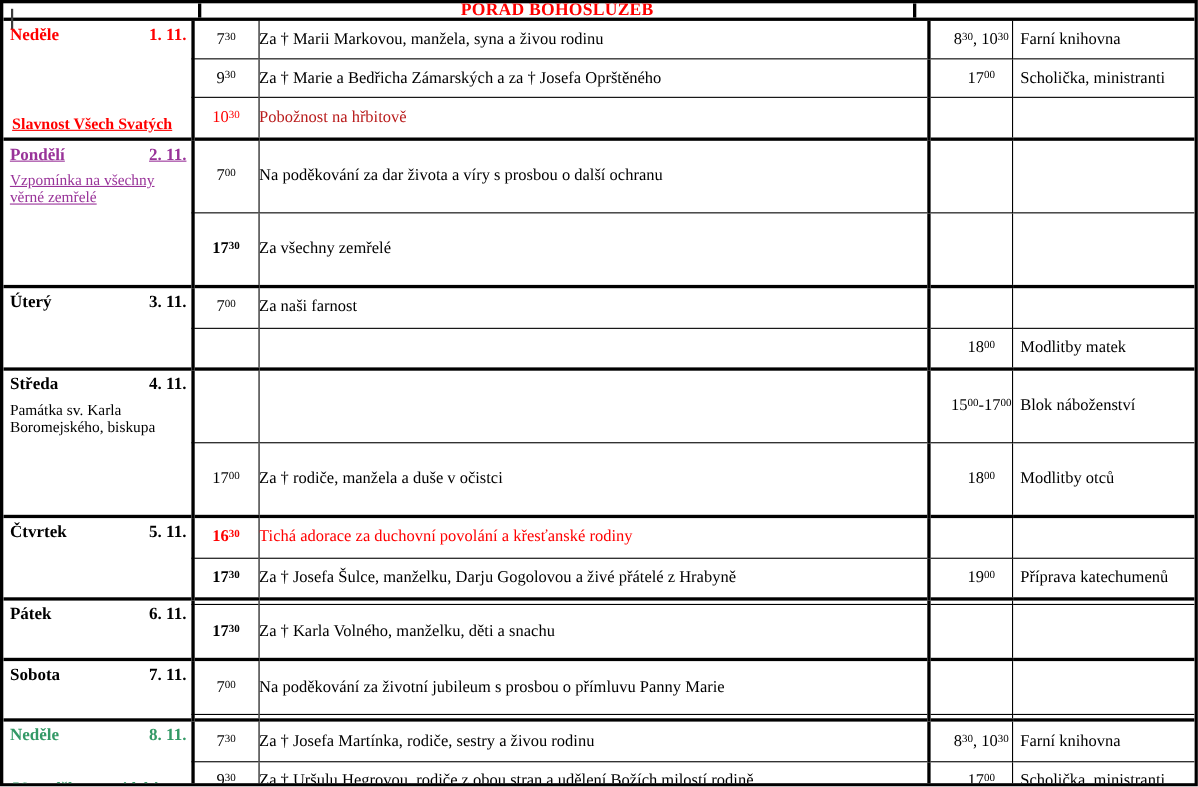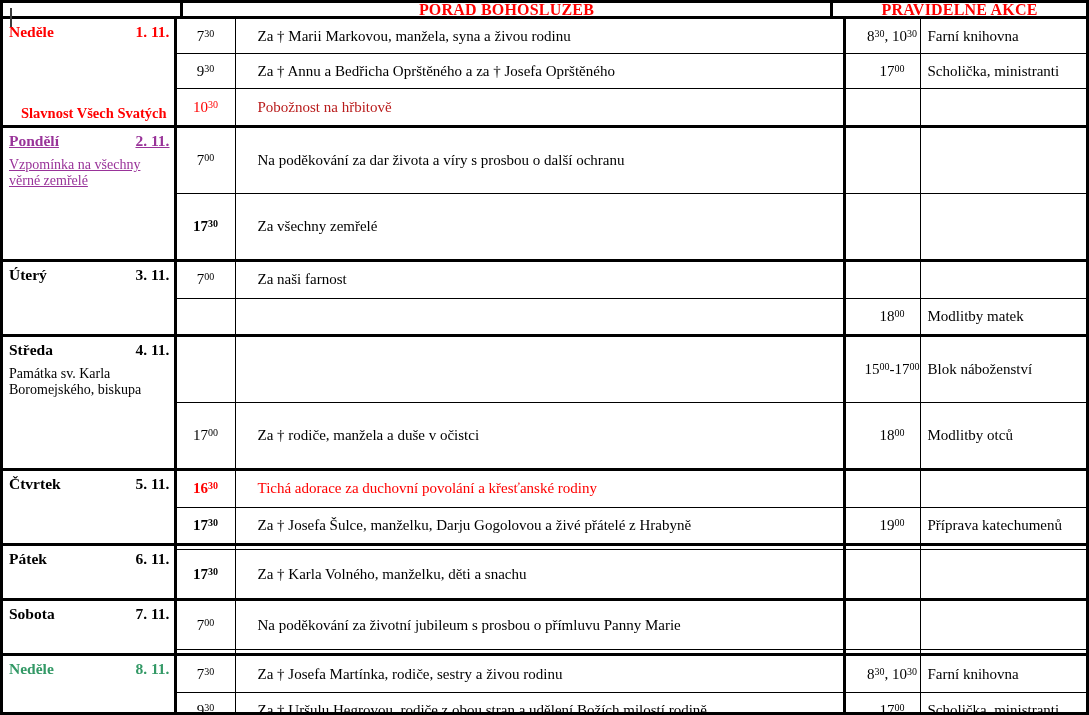--- a/index.html
+++ b/index.html
@@ -30,47 +30,44 @@
     vertical-align:middle;
     font-size:15px;
     overflow:hidden;
     white-space:nowrap;
   }
   tr.gs td { border-top:3px solid #000; }
   tr:first-child td { border-top:none; }
 
   td.day   { border-right:3px solid #000; vertical-align:top; position:relative; padding:3px 4px 3px 6px; white-space:normal; }
   td.time  { border-right:1px solid #000; text-align:center; }
-  td.desc  { border-right:3px solid #000; padding-left:22px; }
+  td.desc  { border-right:3px solid #000; padding-left:0; }
   td.etime { border-right:1px solid #000; text-align:center;padding-left:19px; }
   td.event { padding-left:7px; }
 
   .dayline { display:flex; justify-content:space-between; font-weight:bold; font-size:15.5px; margin-top:1px; }
   .subtitle { font-size:14px; line-height:1.18; margin-top:7px; max-width:165px; }
-  .subtitle.bottom { position:absolute; left:18px; bottom:3px; margin-top:0; }
+  .subtitle.bottom { position:absolute; left:8px; bottom:3px; margin-top:0;text-decoration:underline; }
   .subtitle.b { font-weight:bold; font-size:14.5px; }
 
   .b { font-weight:bold; }
   sup { font-size:10px; vertical-align:0.38em; line-height:0; letter-spacing:0; }
 </style>
 </head>
 <body>
 
 <div class="sheet">
 
   <div class="hdr">
     <div class="hdr-cell hdr-left">
       <div class="caret"></div>
       <span></span>
     </div>
     <div class="hdr-cell hdr-mid">
       <span class="hdr-title" id="hdr-services" style="color: rgb(255, 0, 0);">POŘAD BOHOSLUŽEB</span>
-    </div>
-    <div class="hdr-cell hdr-right">
-      <span class="hdr-title" id="hdr-events" style="color: rgb(255, 0, 0);">PRAVIDELNÉ AKCE</span>
     </div>
   </div>
 
   <table class="sched">
     <colgroup>
       <col style="width:172px">
       <col style="width:60px">
       <col style="width:609px">
       <col style="width:76px">
       <col>
@@ -84,21 +81,21 @@
             </div>
             <div class="subtitle bottom b" style="color: rgb(255, 0, 0);">Slavnost Všech Svatých</div>
           </td>
           <td class="time">7<sup>30</sup></td>
           <td class="desc">Za † Marii Markovou, manžela, syna a živou rodinu</td>
           <td class="etime">8<sup>30</sup>, 10<sup>30</sup></td>
           <td class="event">Farní knihovna</td>
         </tr>
         <tr>
           <td class="time">9<sup>30</sup></td>
-          <td class="desc">Za † Annu a Bedřicha Oprštěného a za † Josefa Oprštěného</td>
+          <td class="desc">Za † Marie a Bedřicha Zámarských a za † Josefa Oprštěného</td>
           <td class="etime">17<sup>00</sup></td>
           <td class="event">Scholička, ministranti</td>
         </tr>
         <tr>
           <td class="time" style="color: rgb(255, 0, 0);">10<sup>30</sup></td>
           <td class="desc" style="color: #b91c1c; font-family: Liberation Serif, serif;">Pobožnost na hřbitově</td>
           <td class="etime"></td>
           <td class="event"></td>
         </tr>
         <tr class="gs">

